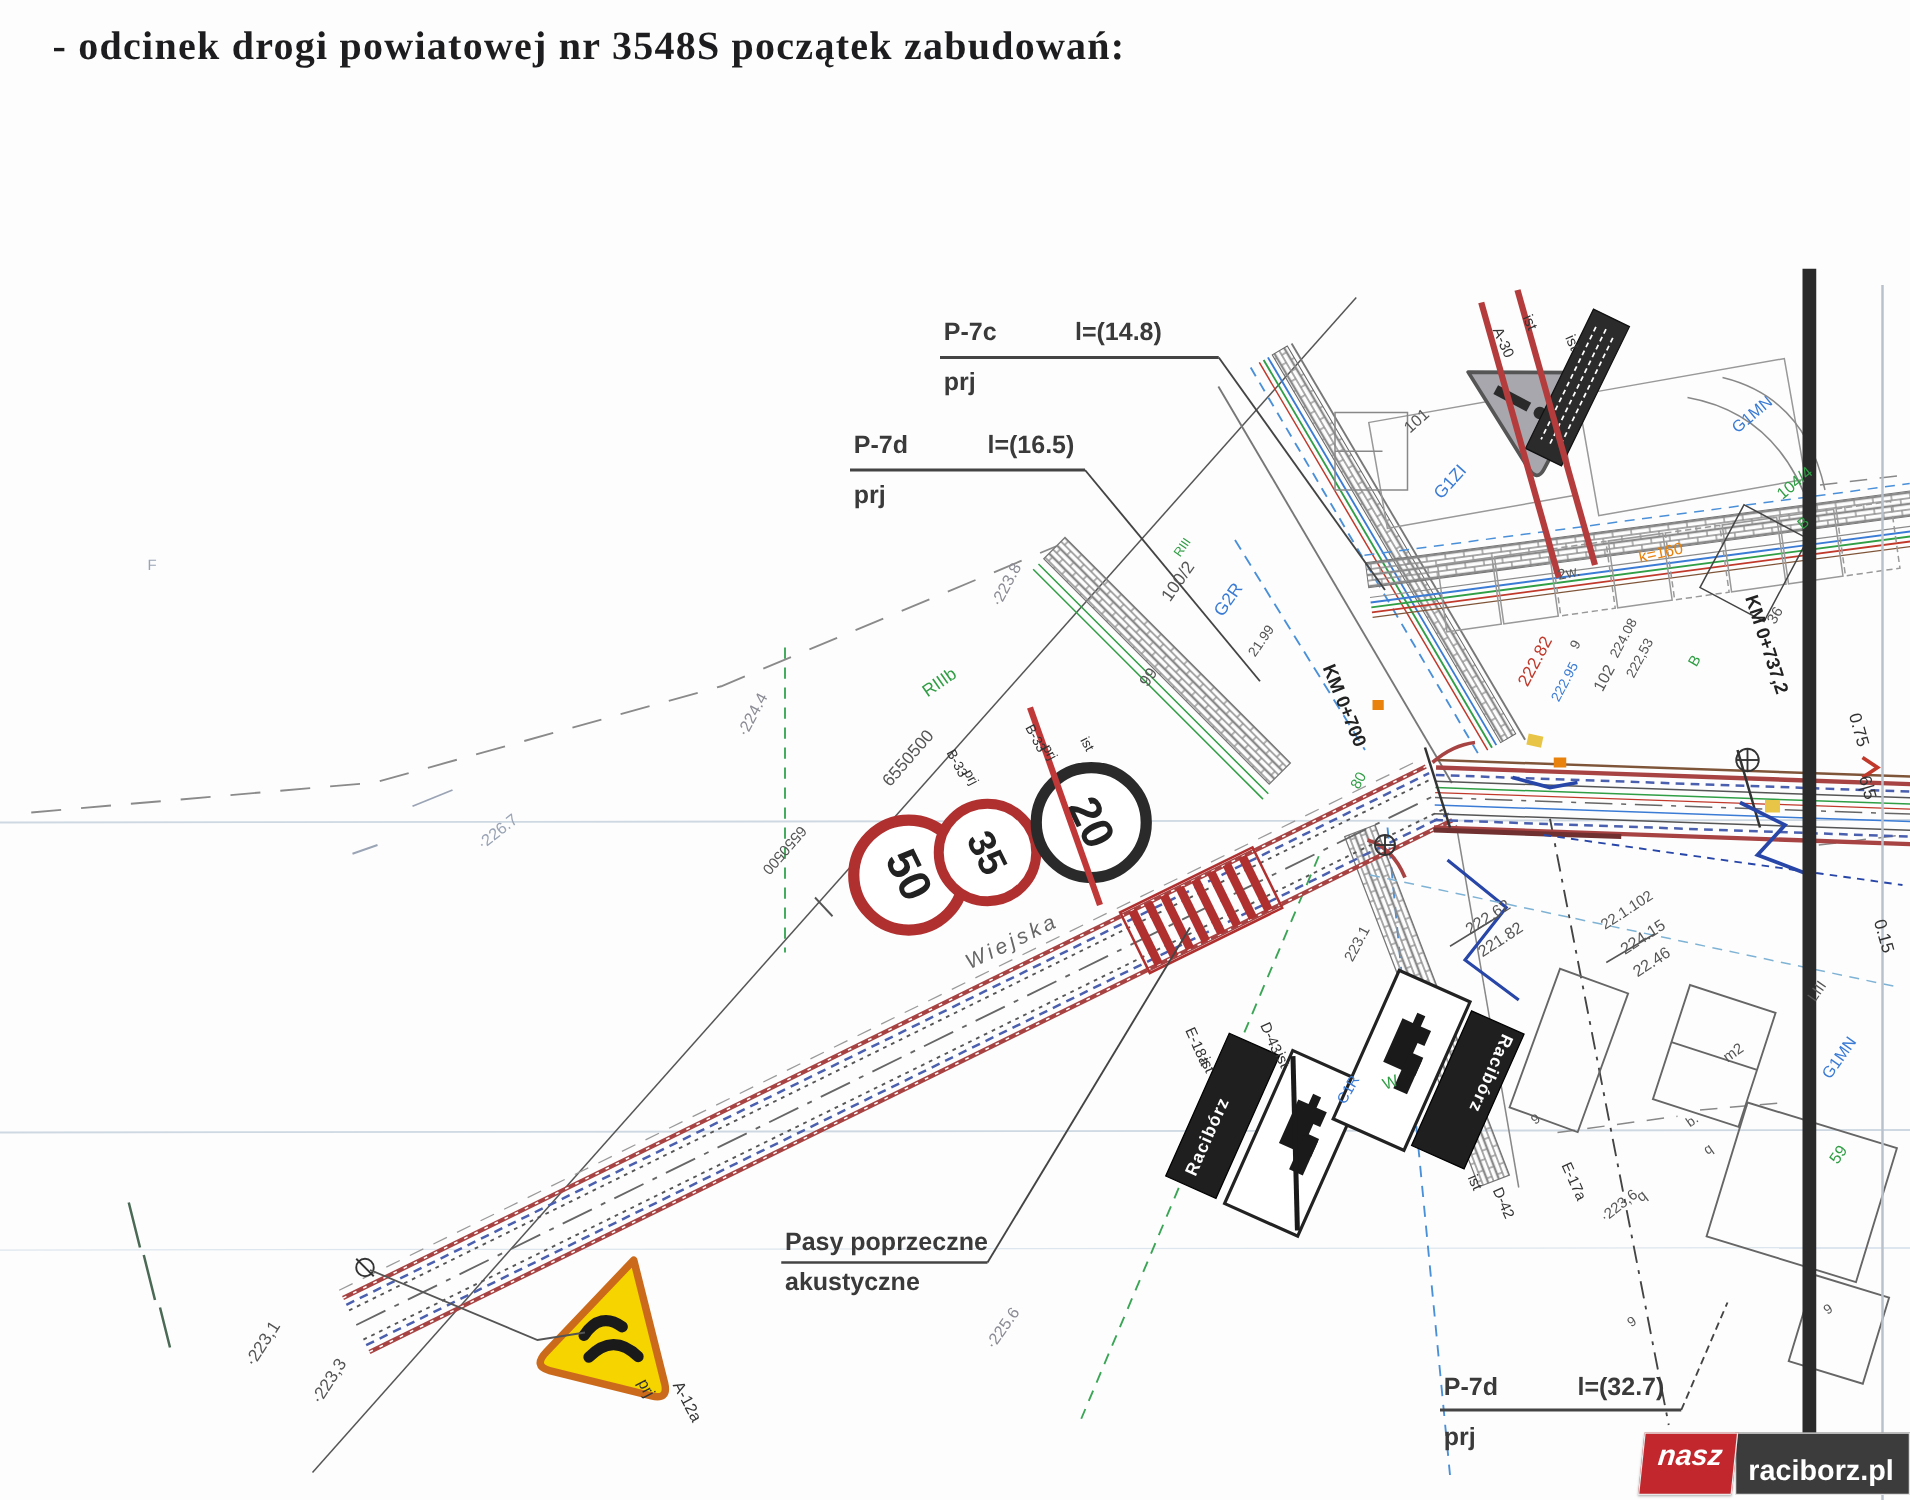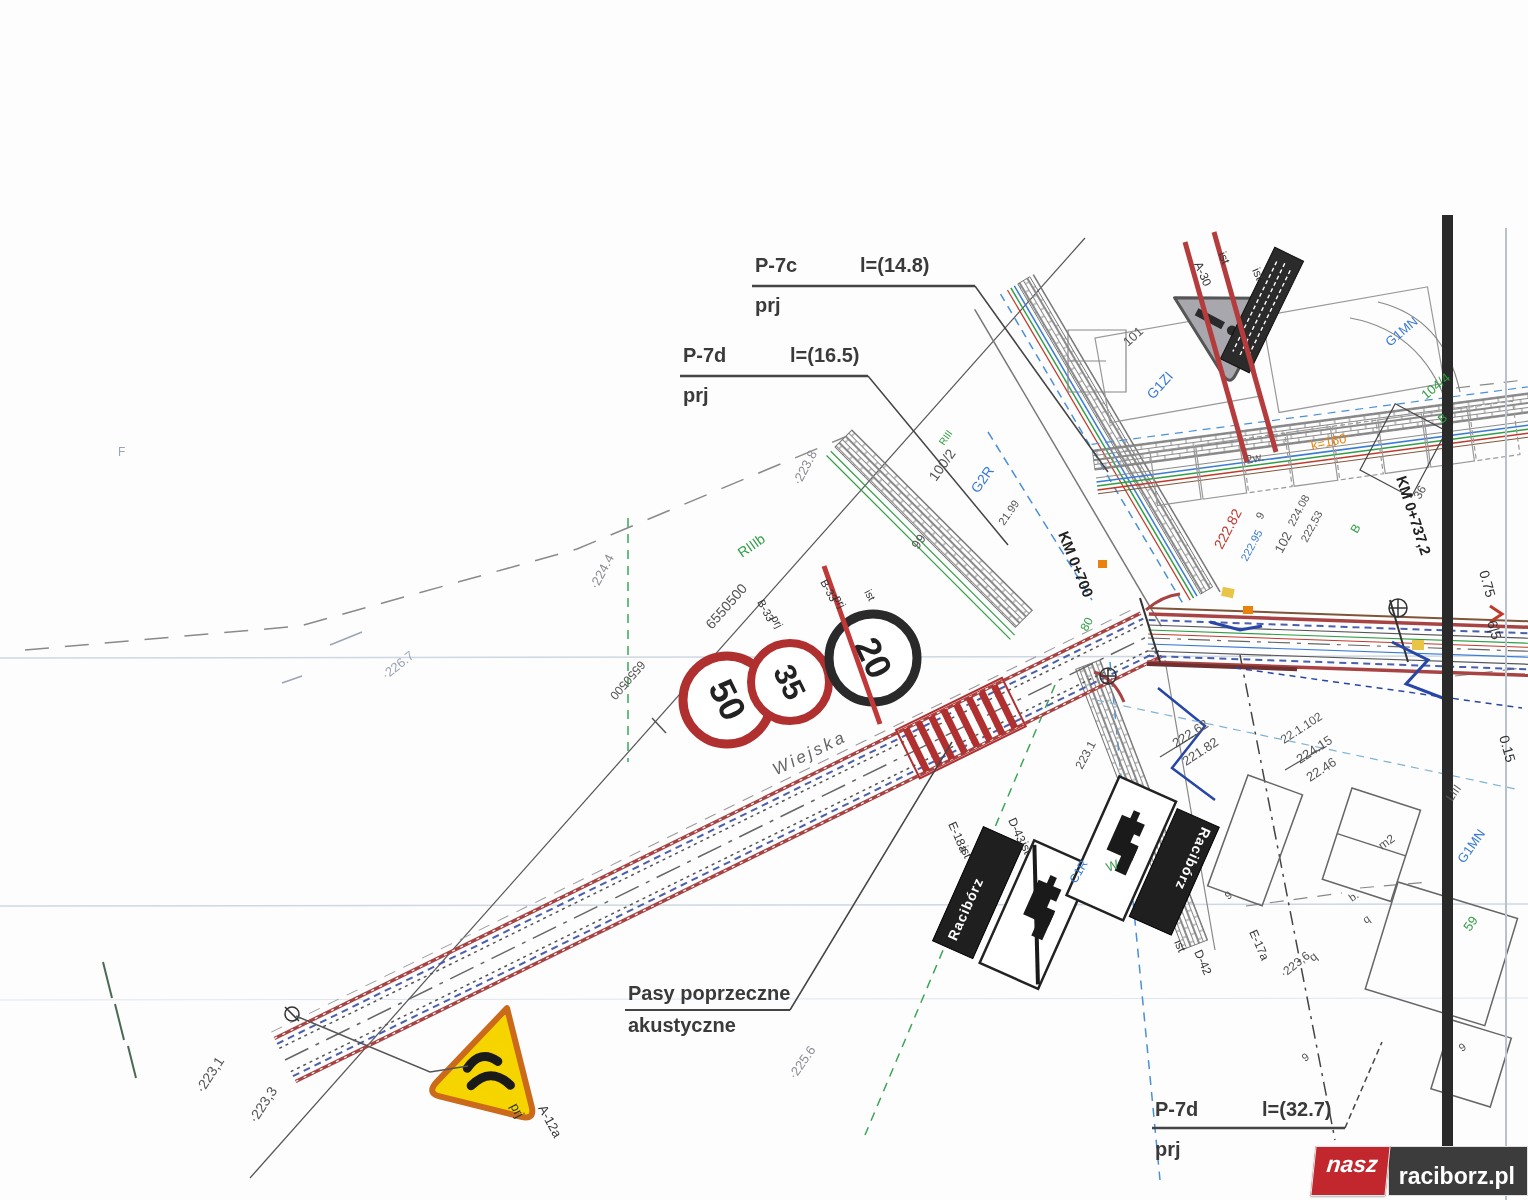--- a/index.html
+++ b/index.html
@@ -13,20 +13,21 @@
   .watermark{position:absolute;right:0;bottom:4px;display:flex;align-items:stretch;
              font-size:23px;font-weight:bold;line-height:1;}
   .wm-red{background:#c1272d;color:#fff;font-style:italic;padding:6px 10px 7px 12px;
           transform:skewX(-6deg);border:1px solid #e9e9e9;box-shadow:0 1px 2px rgba(0,0,0,.3);}
   .wm-dark{background:#3c3c3c;color:#fff;padding:18px 12px 7px 10px;border:1px solid #e0e0e0;}
 </style>
 </head>
 <body>
 
 <div class="page">
+  <h1 class="heading">- odcinek drogi powiatowej nr 3548S początek zabudowań:</h1>
 
   <svg width="1528" height="1200" viewBox="0 0 1528 1200">
     <defs>
       <pattern id="bricks" width="15" height="9" patternUnits="userSpaceOnUse">
         <path d="M0,0.5 H15 M0,4.5 H15 M0,8.5 H15 M4,0.5 V4.5 M11,4.5 V8.5" stroke="#8a8a8a" stroke-width="1" fill="none"></path>
       </pattern>
       <g id="town-sil">
         <path d="M-14,-26 h9 v-9 h7 v9 h9 v13 h-6 v9 h9 v16 h-28 z" fill="#1a1a1a"></path>
         <rect x="2" y="-2" width="12" height="30" fill="#1a1a1a"></rect>
       </g>

